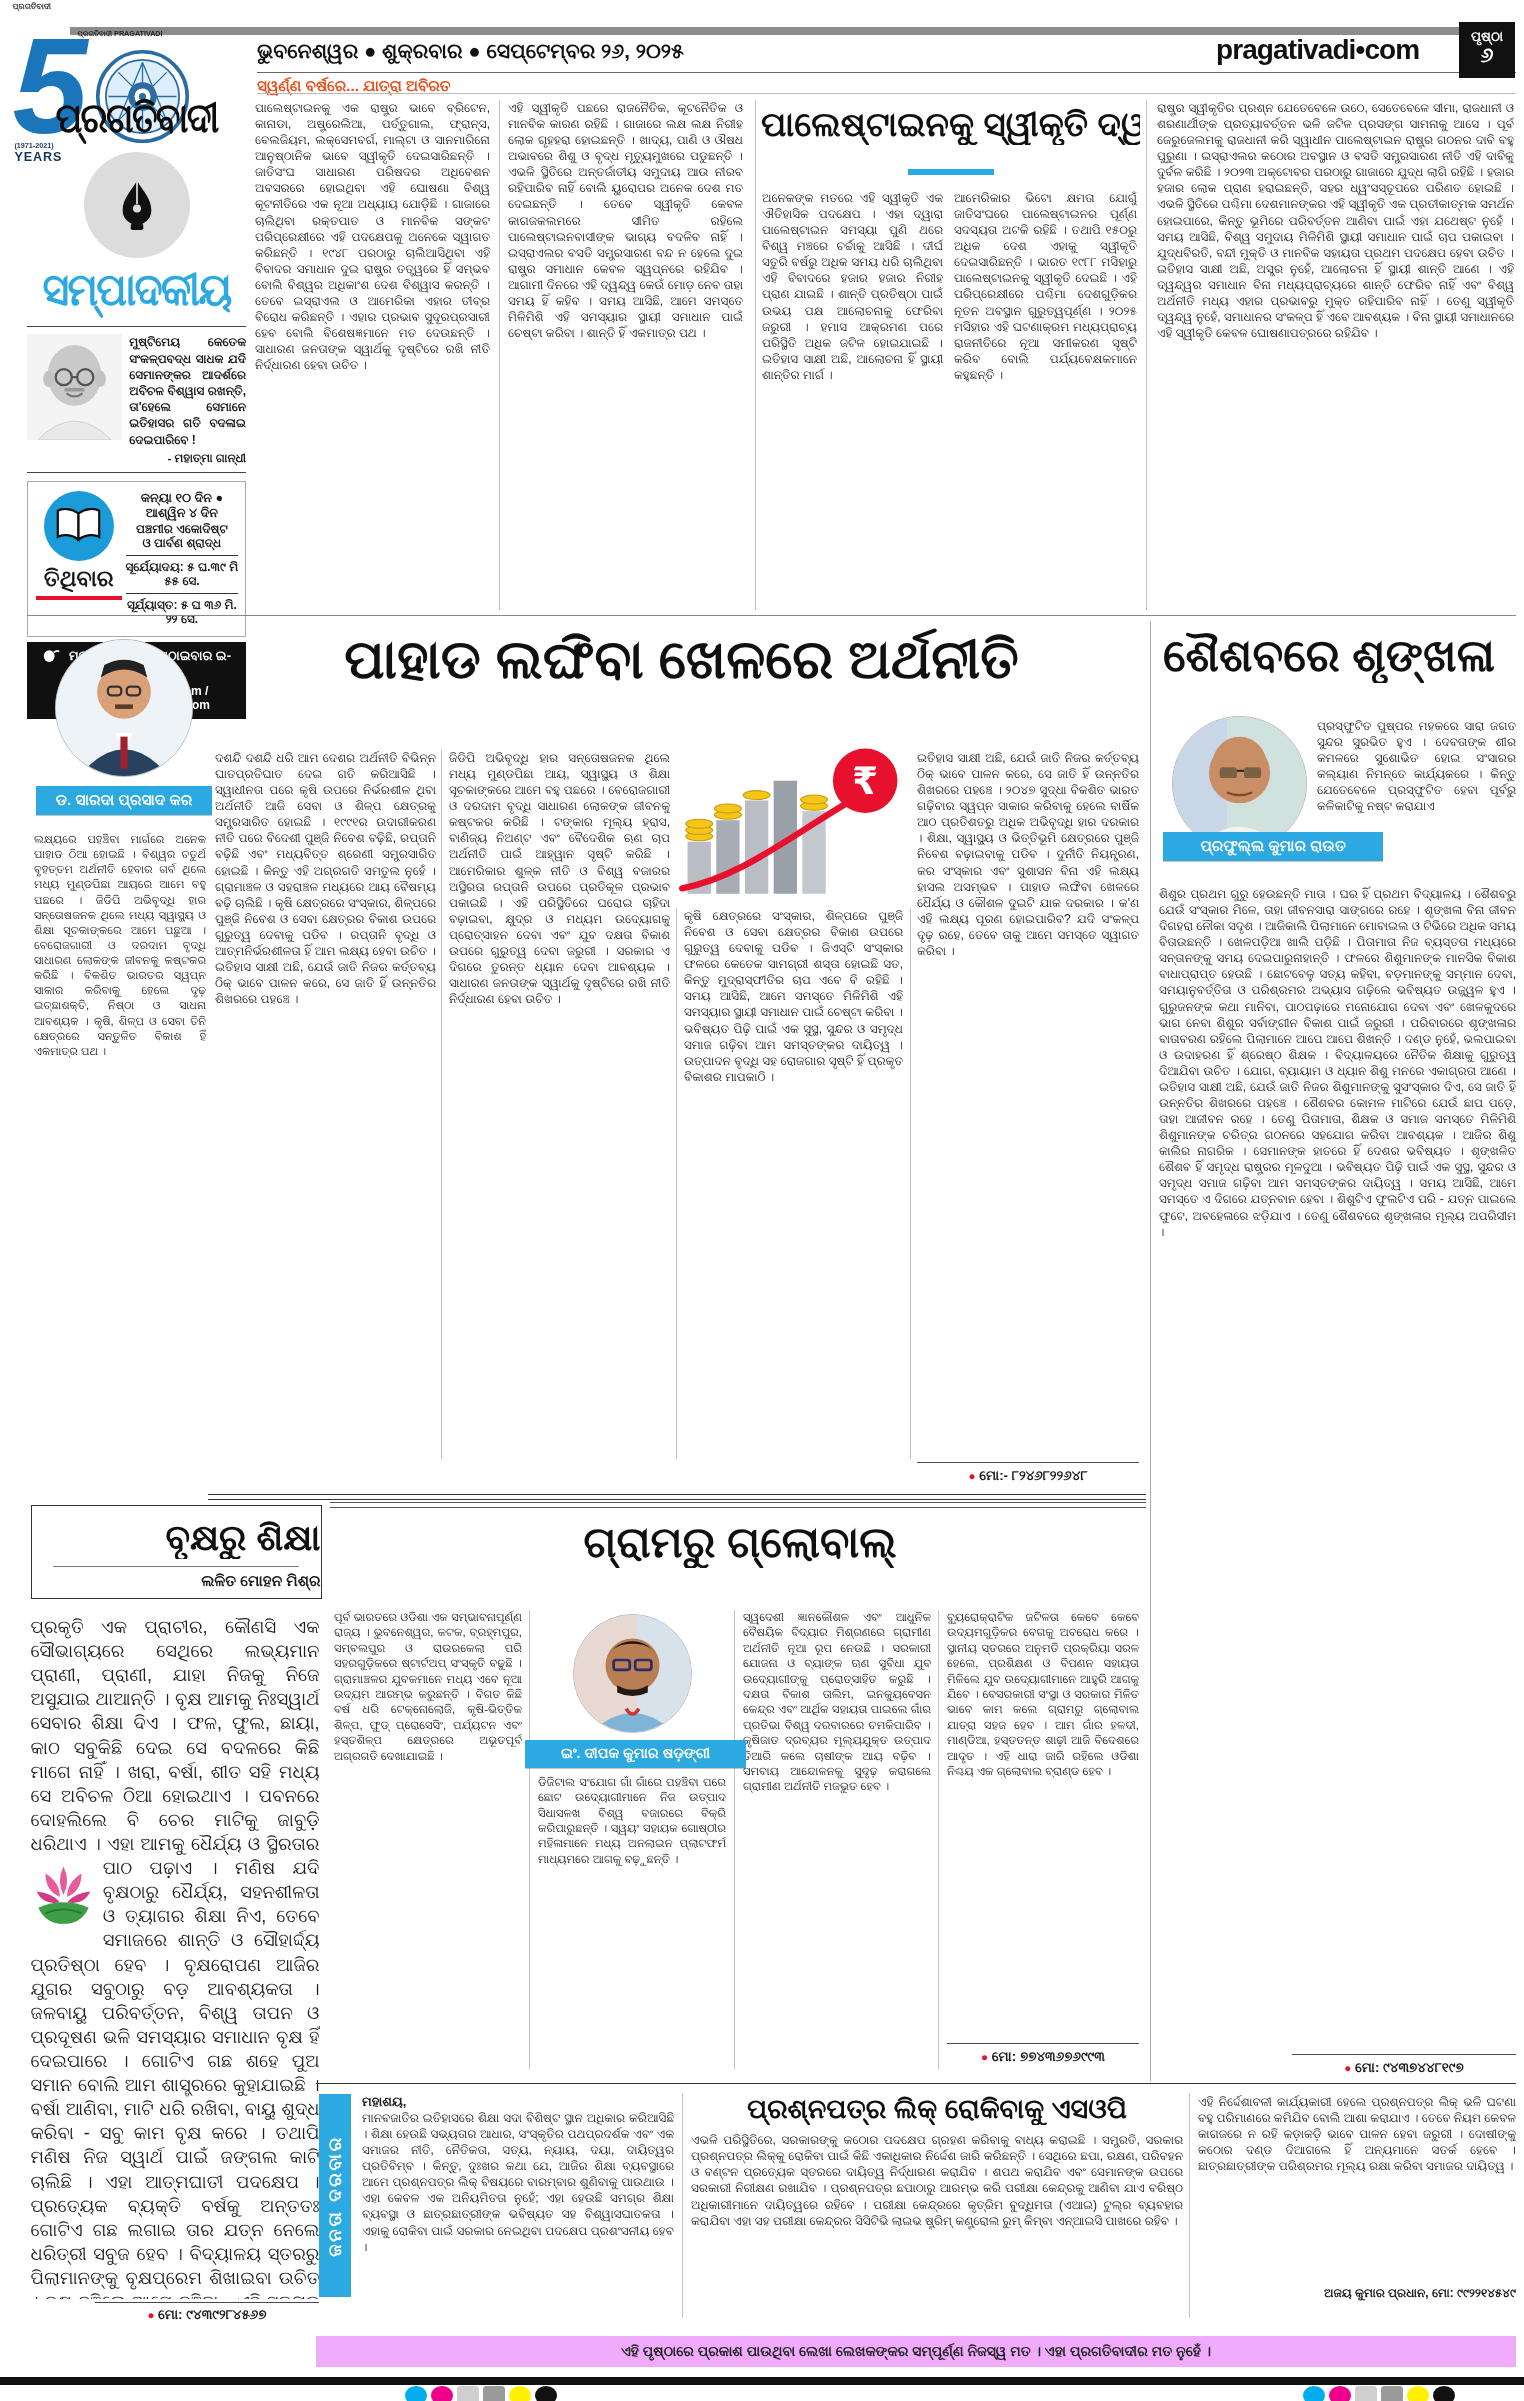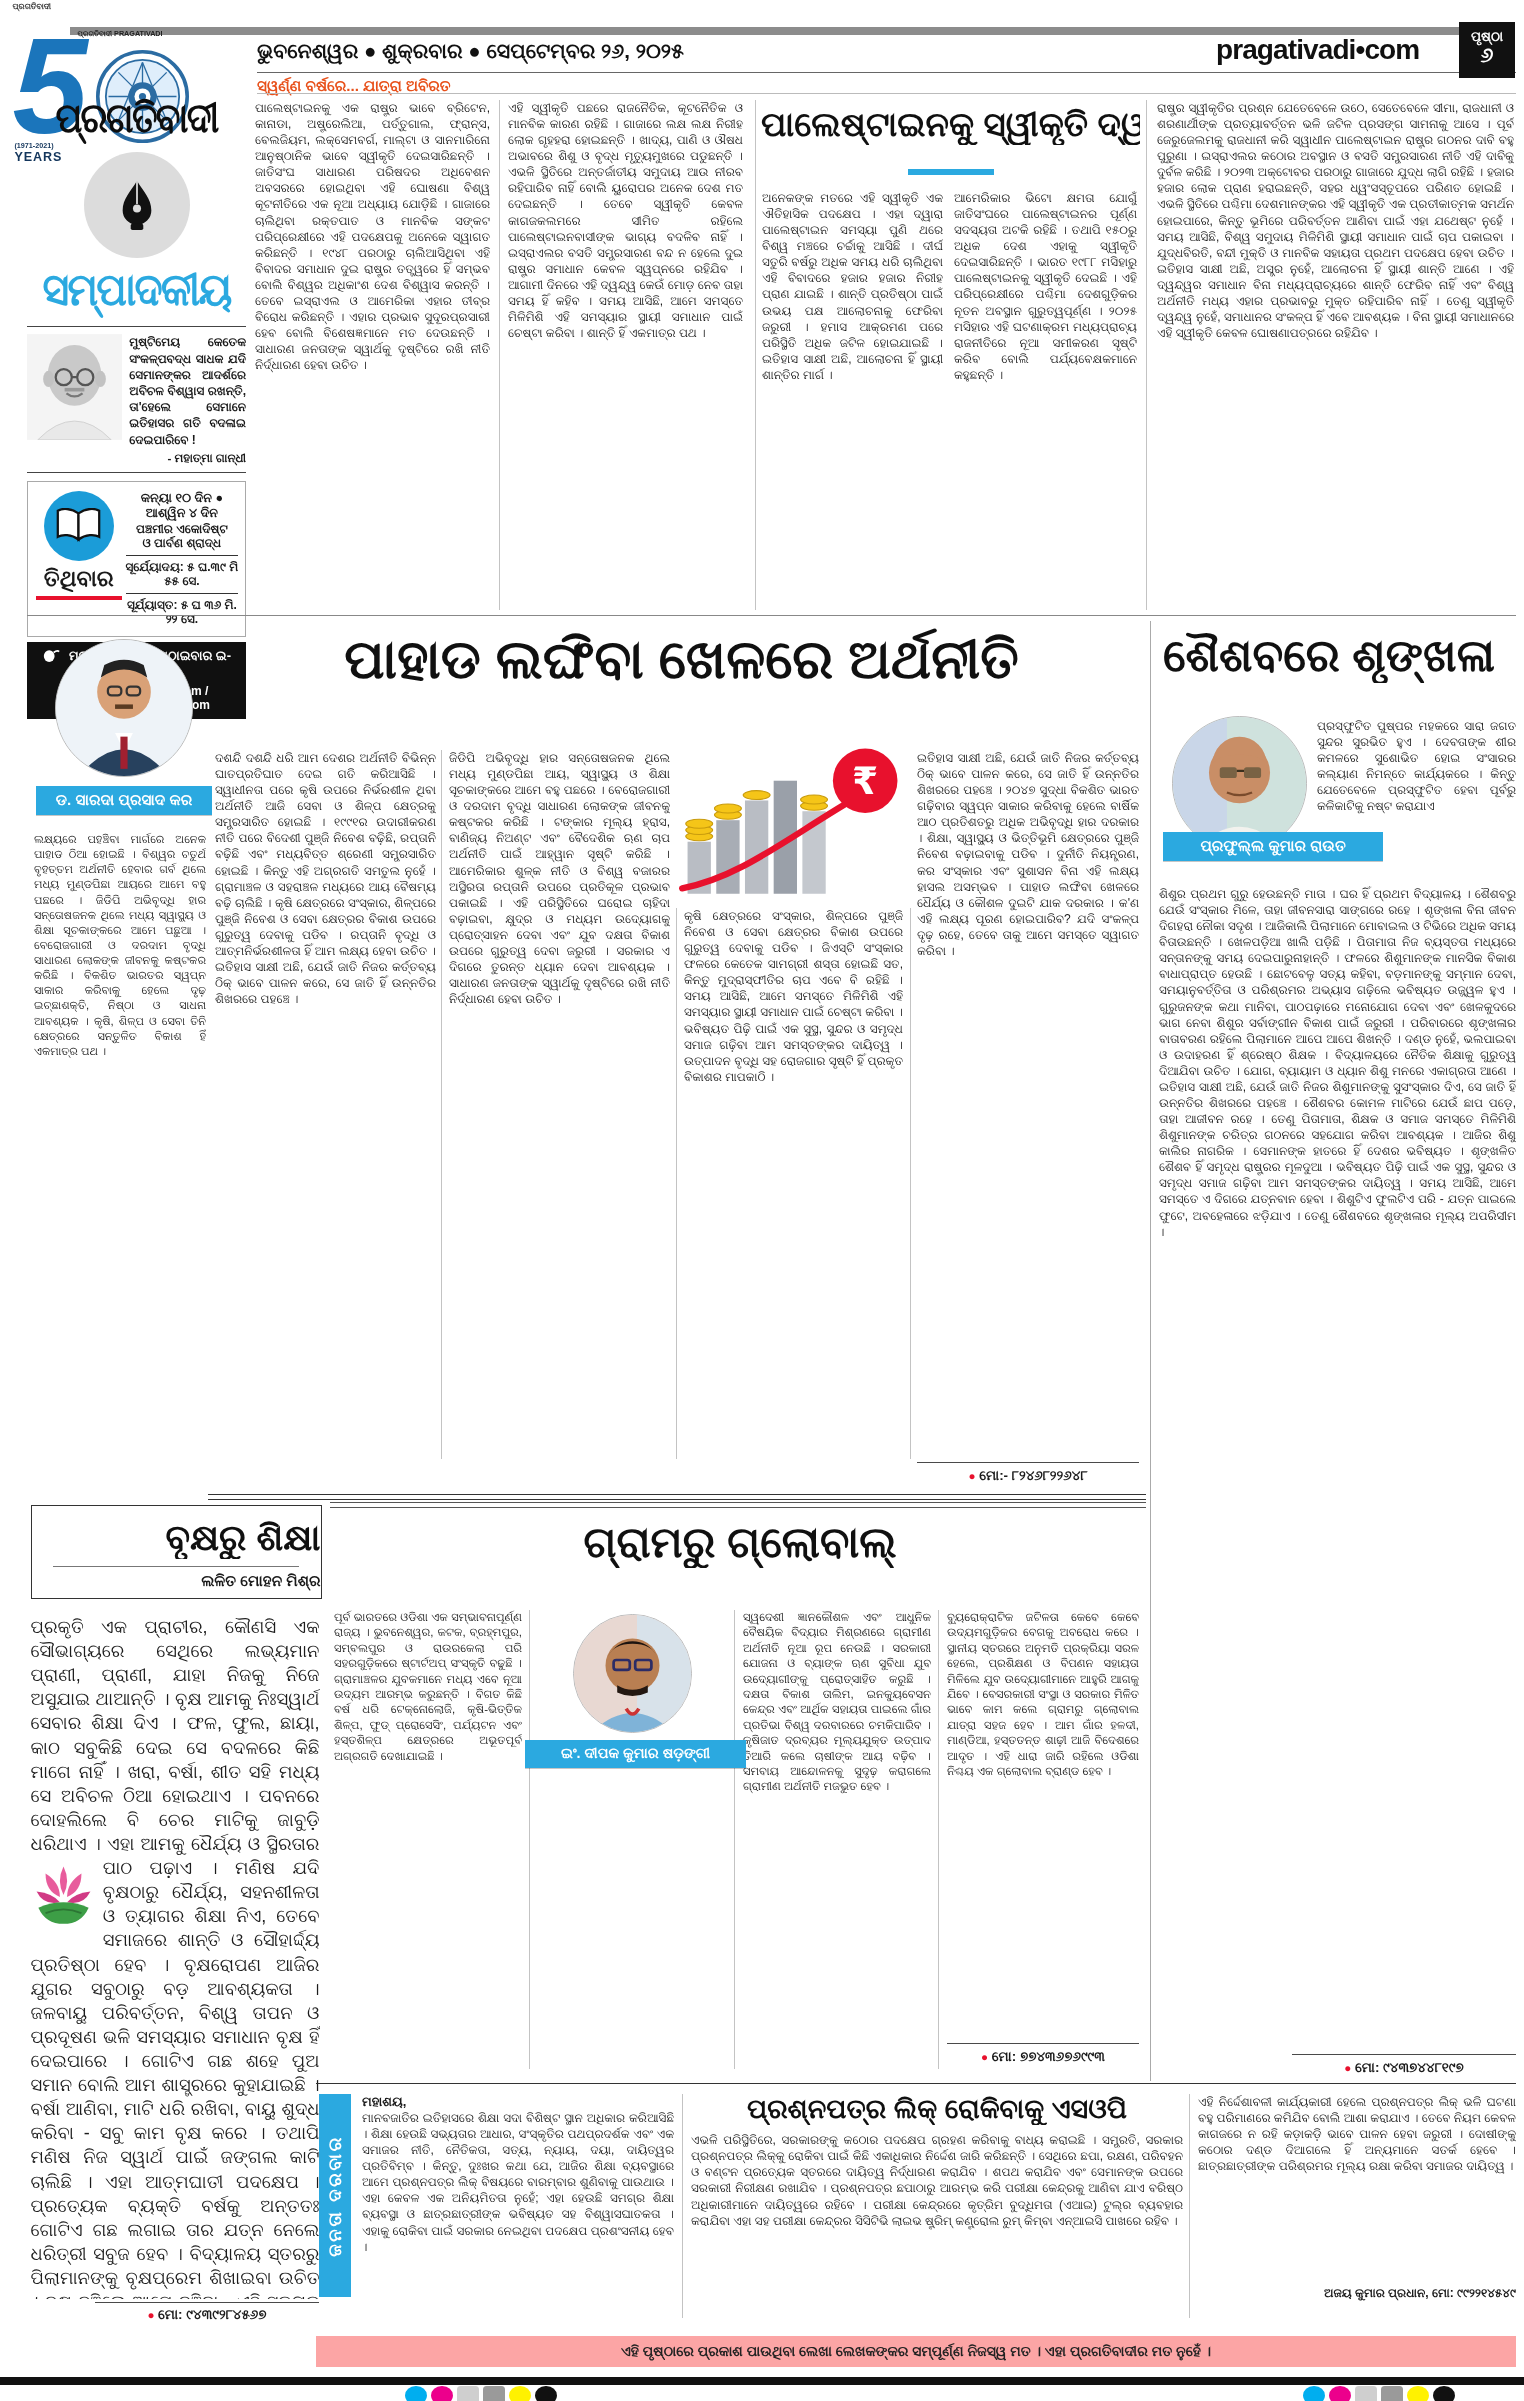--- a/index.html
+++ b/index.html
@@ -290,20 +290,21 @@
       <circle cx="65" cy="56" r="30" fill="#b97f52"></circle>
       <path d="M38 46 a30 30 0 0 1 54 0 q-6 -14 -27 -14 q-21 0 -27 14 Z" fill="#1d1410"></path>
       <rect x="44" y="50" width="18" height="11" rx="3" fill="none" stroke="#2c2c66" stroke-width="3"></rect>
       <rect x="68" y="50" width="18" height="11" rx="3" fill="none" stroke="#2c2c66" stroke-width="3"></rect>
       <path d="M48 78 q17 10 34 0 l0 8 q-17 8 -34 0 Z" fill="#241812"></path>
       <path d="M20 130 Q65 88 110 130 Z" fill="#7fb3d8"></path>
       <path d="M58 104 Q65 116 72 104" fill="none" stroke="#c33" stroke-width="4"></path>
     </svg>
   </div>
   <div class="nameplate" style="position:relative;z-index:3;width:213px;margin-left:-12.6px;margin-top:7.2px;font-size:14.4px;">ଇଂ. ଦୀପକ କୁମାର ଷଡ଼ଙ୍ଗୀ</div>
+  <div class="body-text" style="margin-top:7.2px;height:269px;font-size:11.5px;">ଡିଜିଟାଲ ସଂଯୋଗ ଗାଁ ଗାଁରେ ପହଞ୍ଚିବା ପରେ ଛୋଟ ଉଦ୍ୟୋଗୀମାନେ ନିଜ ଉତ୍ପାଦ ସିଧାସଳଖ ବିଶ୍ୱ ବଜାରରେ ବିକ୍ରି କରିପାରୁଛନ୍ତି । ସ୍ୱୟଂ ସହାୟକ ଗୋଷ୍ଠୀର ମହିଳାମାନେ ମଧ୍ୟ ଅନଲାଇନ ପ୍ଲାଟଫର୍ମ ମାଧ୍ୟମରେ ଆଗକୁ ବଢ଼ୁଛନ୍ତି ।</div>
 </div>
 
 <div class="abs body-text" style="left:743px;top:1610px;width:188px;height:459px;font-size:11.5px;">ସ୍ୱଦେଶୀ ଜ୍ଞାନକୌଶଳ ଏବଂ ଆଧୁନିକ ବୈଷୟିକ ବିଦ୍ୟାର ମିଶ୍ରଣରେ ଗ୍ରାମୀଣ ଅର୍ଥନୀତି ନୂଆ ରୂପ ନେଉଛି । ସରକାରୀ ଯୋଜନା ଓ ବ୍ୟାଙ୍କ ଋଣ ସୁବିଧା ଯୁବ ଉଦ୍ୟୋଗୀଙ୍କୁ ପ୍ରୋତ୍ସାହିତ କରୁଛି । ଦକ୍ଷତା ବିକାଶ ତାଲିମ, ଇନକ୍ୟୁବେସନ କେନ୍ଦ୍ର ଏବଂ ଆର୍ଥିକ ସହାୟତା ପାଇଲେ ଗାଁର ପ୍ରତିଭା ବିଶ୍ୱ ଦରବାରରେ ଚମକିପାରିବ । କୃଷିଜାତ ଦ୍ରବ୍ୟର ମୂଲ୍ୟଯୁକ୍ତ ଉତ୍ପାଦ ତିଆରି କଲେ ଚାଷୀଙ୍କ ଆୟ ବଢ଼ିବ । ସମବାୟ ଆନ୍ଦୋଳନକୁ ସୁଦୃଢ଼ କରାଗଲେ ଗ୍ରାମୀଣ ଅର୍ଥନୀତି ମଜଭୁତ ହେବ ।</div>
 <div class="abs body-text" style="left:947px;top:1610px;width:192px;height:422px;font-size:11.5px;">ବ୍ୟୁରୋକ୍ରାଟିକ ଜଟିଳତା କେବେ କେବେ ଉଦ୍ୟମଗୁଡ଼ିକର ବେଗକୁ ଅବରୋଧ କରେ । ସ୍ଥାନୀୟ ସ୍ତରରେ ଅନୁମତି ପ୍ରକ୍ରିୟା ସରଳ ହେଲେ, ପ୍ରଶିକ୍ଷଣ ଓ ବିପଣନ ସହାୟତା ମିଳିଲେ ଯୁବ ଉଦ୍ୟୋଗୀମାନେ ଆହୁରି ଆଗକୁ ଯିବେ । ବେସରକାରୀ ସଂସ୍ଥା ଓ ସରକାର ମିଳିତ ଭାବେ କାମ କଲେ ଗ୍ରାମରୁ ଗ୍ଲୋବାଲ ଯାତ୍ରା ସହଜ ହେବ । ଆମ ଗାଁର ହଳଦୀ, ମାଣ୍ଡିଆ, ହସ୍ତତନ୍ତ ଶାଢ଼ୀ ଆଜି ବିଦେଶରେ ଆଦୃତ । ଏହି ଧାରା ଜାରି ରହିଲେ ଓଡିଶା ନିଶ୍ଚୟ ଏକ ଗ୍ଲୋବାଲ ବ୍ରାଣ୍ଡ ହେବ ।</div>
 
 <div class="abs endline" style="left:947px;top:2043px;width:192px;"></div>
 <div class="abs phone" style="left:947px;top:2049px;width:192px;">
   <span class="reddot">●</span><span>ମୋ: ୭୭୪୩୬୭୬୯୯୩</span>
 </div>
 
@@ -324,21 +325,21 @@
 <div class="abs" style="left:691px;top:2094px;width:492px;height:230px;overflow:hidden;">
   <div class="hl" style="font-size:27px;text-align:center;">ପ୍ରଶ୍ନପତ୍ର ଲିକ୍ ରୋକିବାକୁ ଏସଓପି</div>
   <div class="body-text" style="width:100%;height:184px;margin-top:7.2px;">ଏଭଳି ପରିସ୍ଥିତିରେ, ସରକାରଙ୍କୁ କଠୋର ପଦକ୍ଷେପ ଗ୍ରହଣ କରିବାକୁ ବାଧ୍ୟ କରାଇଛି । ସମ୍ପ୍ରତି, ସରକାର ପ୍ରଶ୍ନପତ୍ର ଲିକ୍‌କୁ ରୋକିବା ପାଇଁ କିଛି ଏକାଧିକାର ନିର୍ଦ୍ଦେଶ ଜାରି କରିଛନ୍ତି । ସେଥିରେ ଛପା, ରକ୍ଷଣ, ପରିବହନ ଓ ବଣ୍ଟନ ପ୍ରତ୍ୟେକ ସ୍ତରରେ ଦାୟିତ୍ୱ ନିର୍ଦ୍ଧାରଣ କରାଯିବ । ଶପଥ କରାଯିବ ଏବଂ ସେମାନଙ୍କ ଉପରେ ସରକାରୀ ନିରୀକ୍ଷଣ ରଖାଯିବ । ପ୍ରଶ୍ନପତ୍ର ଛପାଠାରୁ ଆରମ୍ଭ କରି ପରୀକ୍ଷା କେନ୍ଦ୍ରକୁ ଆଣିବା ଯାଏ ବରିଷ୍ଠ ଅଧିକାରୀମାନେ ଦାୟିତ୍ୱରେ ରହିବେ । ପରୀକ୍ଷା କେନ୍ଦ୍ରରେ କୃତ୍ରିମ ବୁଦ୍ଧିମତା (ଏଆଇ) ଟୁଲ୍‌ର ବ୍ୟବହାର କରାଯିବା ଏହା ସହ ପରୀକ୍ଷା କେନ୍ଦ୍ରର ସିସିଟିଭି ଲାଇଭ ଷ୍ଟ୍ରିମ୍ କଣ୍ଟ୍ରୋଲ ରୁମ୍ କିମ୍ବା ଏନ୍‌ଆଇସି ପାଖରେ ରହିବ ।</div>
 </div>
 
 <div class="abs" style="left:1198px;top:2094px;width:318px;height:230px;overflow:hidden;">
   <div class="body-text" style="width:100%;height:188px;">ଏହି ନିର୍ଦ୍ଦେଶାବଳୀ କାର୍ଯ୍ୟକାରୀ ହେଲେ ପ୍ରଶ୍ନପତ୍ର ଲିକ୍ ଭଳି ଘଟଣା ବହୁ ପରିମାଣରେ କମିଯିବ ବୋଲି ଆଶା କରାଯାଏ । ତେବେ ନିୟମ କେବଳ କାଗଜରେ ନ ରହି କଡ଼ାକଡ଼ି ଭାବେ ପାଳନ ହେବା ଜରୁରୀ । ଦୋଷୀଙ୍କୁ କଠୋର ଦଣ୍ଡ ଦିଆଗଲେ ହିଁ ଅନ୍ୟମାନେ ସତର୍କ ହେବେ । ଛାତ୍ରଛାତ୍ରୀଙ୍କ ପରିଶ୍ରମର ମୂଲ୍ୟ ରକ୍ଷା କରିବା ସମାଜର ଦାୟିତ୍ୱ ।</div>
   <div style="font-size:12px;font-weight:bold;text-align:right;margin-top:3.6px;">ଅଜୟ କୁମାର ପ୍ରଧାନ, ମୋ: ୯୯୨୨୧୪୫୪୯</div>
 </div>
 
-<div class="abs" style="left:316px;top:2336px;width:1200px;height:30.5px;background:#fca5a5;display:flex;align-items:center;justify-content:center;">
+<div class="abs" style="left:316px;top:2336px;width:1200px;height:30.5px;background:#f0abfc;display:flex;align-items:center;justify-content:center;">
   <div style="font-size:14px;font-weight:bold;color:#222;">ଏହି ପୃଷ୍ଠାରେ ପ୍ରକାଶ ପାଉଥିବା ଲେଖା ଲେଖକଙ୍କର ସମ୍ପୂର୍ଣ୍ଣ ନିଜସ୍ୱ ମତ । ଏହା ପ୍ରଗତିବାଦୀର ମତ ନୁହେଁ ।</div>
 </div>
 
 <div class="abs" style="left:0;top:2377px;width:1525px;height:8px;background:#111;"></div>
 
 <div class="abs cmyk" style="left:405px;top:2386px;">
   <span style="background:#00aeef;"></span>
     <span style="background:#ec008c;"></span>
     <span style="background:#cfcfcf;border-radius:3.6px;"></span>
     <span style="background:#9a9a9a;border-radius:3.6px;"></span>

